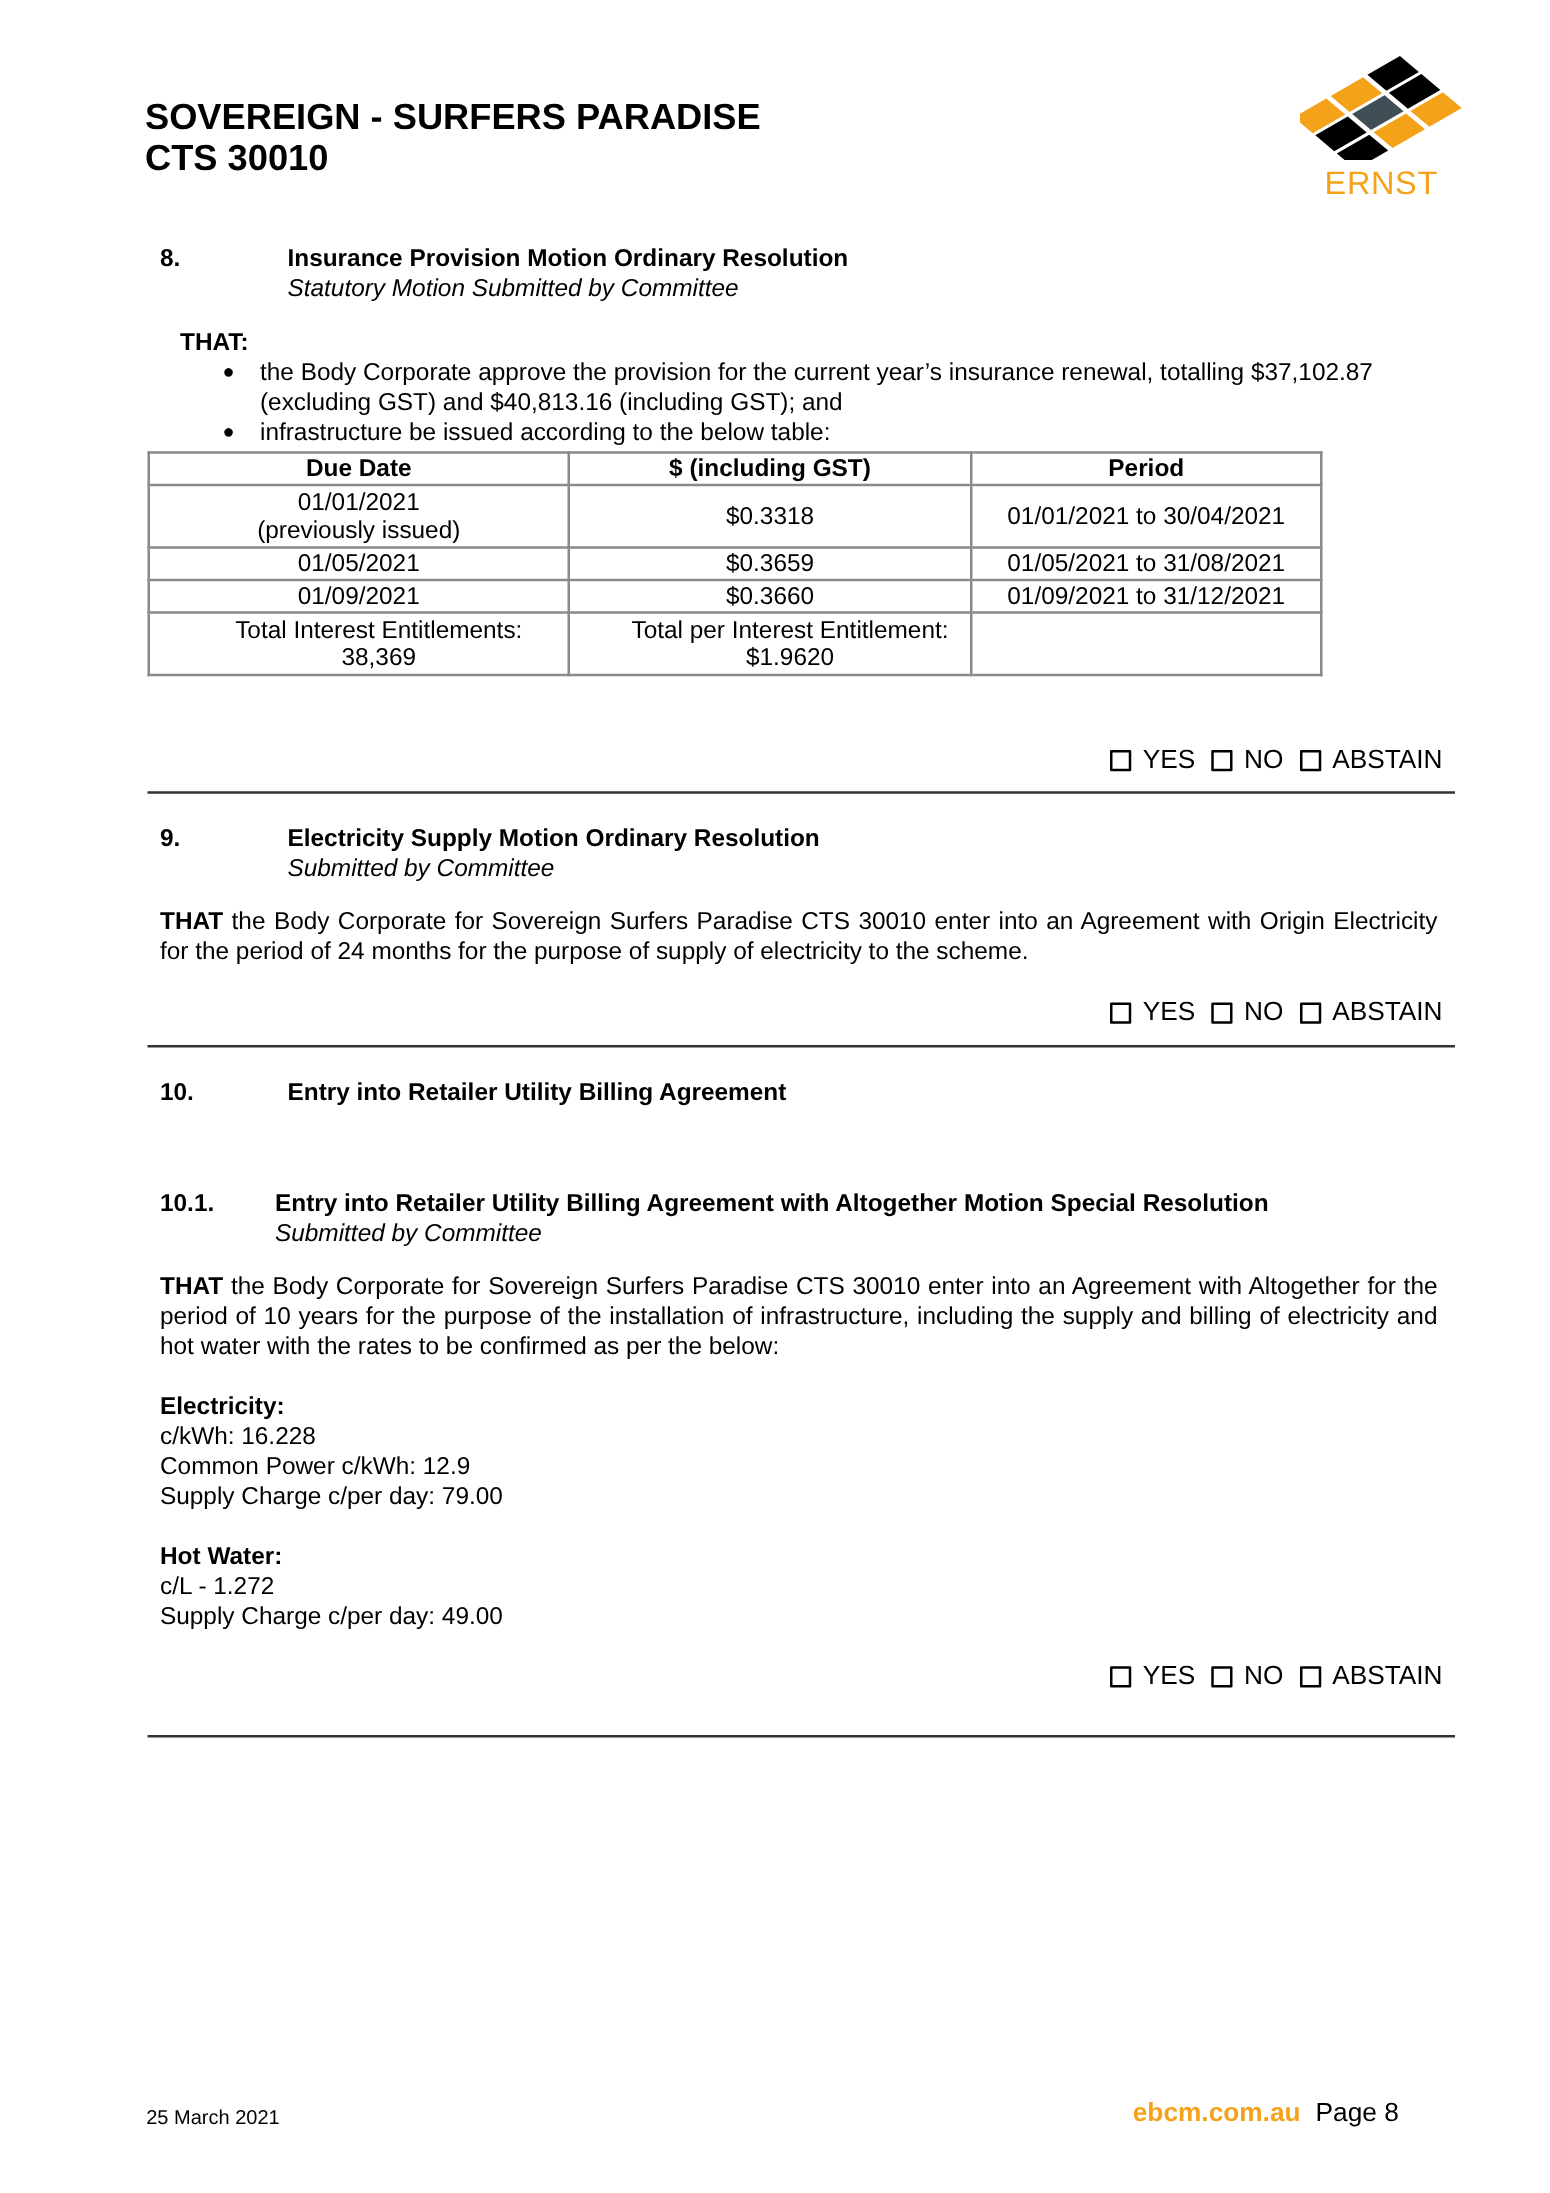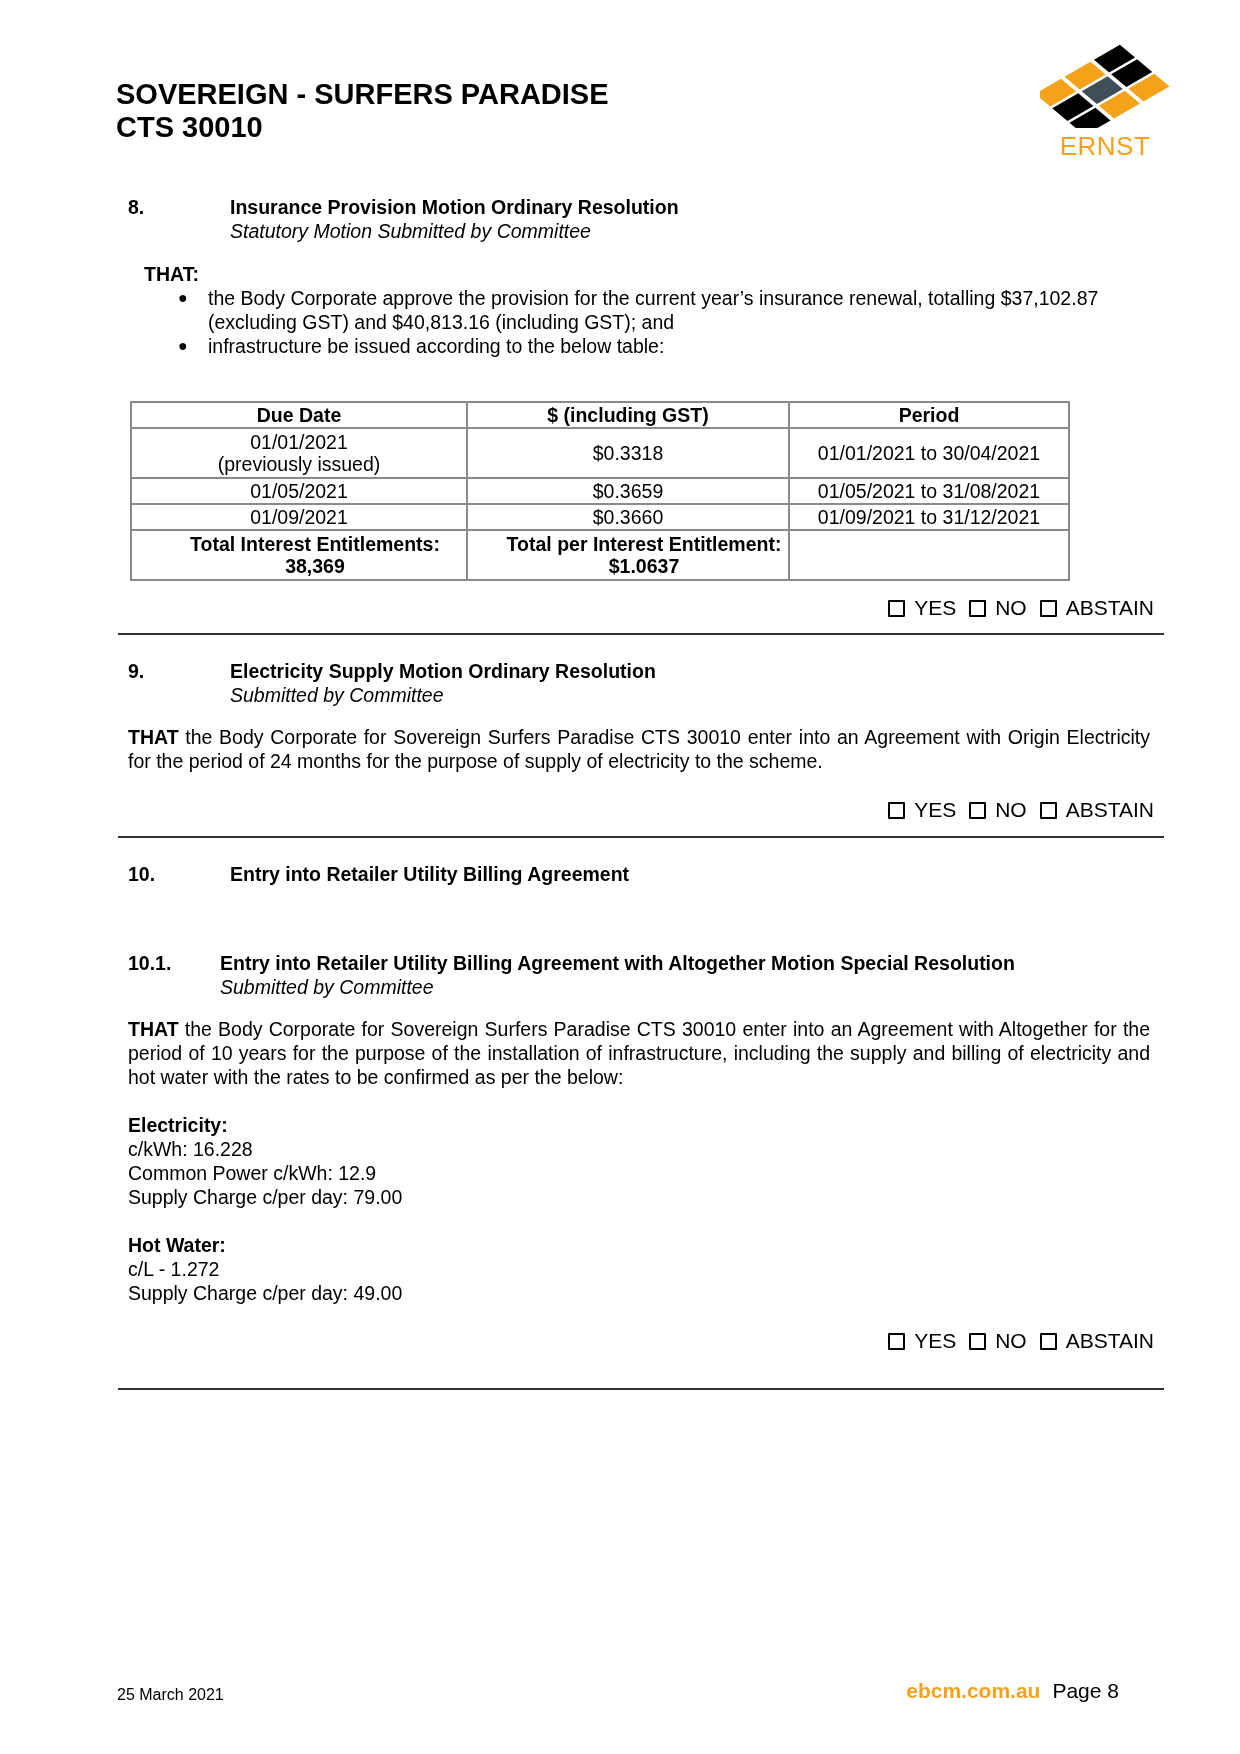--- a/index.html
+++ b/index.html
@@ -35,30 +35,30 @@
     .bold { font-weight: bold; }
     .justify { text-align: justify; text-align-last: left; }
 
     
     .bullet-row { display: flex; }
     .bullet-dot { width: 56px; padding-left: 50px; font-size: 16px; }
     .bullet-text { flex: 1; margin-left: 24px; }
 
     
     table.contrib {
-      position: absolute; left: 130px; top: 361px;
+      position: absolute; left: 118px; top: 361px;
       border-collapse: collapse;
-      font-size: 19.5px; line-height: 22.5px; margin-top: 40px;
+      font-size: 19.5px; line-height: 22.5px;
     }
     table.contrib td, table.contrib th {
       border: 2px solid #8a8a8a; text-align: center; vertical-align: middle;
       padding: 0 4px;
     }
     table.contrib th { font-weight: bold; height: 26px; }
-    table.contrib td.b { font-weight: bold; padding-left: 36px; }
+    table.contrib td.b { font-weight: normal; padding-left: 36px; }
     .col1 { width: 336px; }
     .col2 { width: 322px; }
     .col3 { width: 280px; }
     .r2 { height: 50px; }
     .r1 { height: 26px; }
 
     
     .vote {
       display: flex; align-items: center; gap: 0; font-size: 21px;
       right: 86px;
@@ -149,21 +149,21 @@
     <td>$0.3660</td>
     <td>01/09/2021 to 31/12/2021</td>
   </tr>
   <tr class="r2">
     <td class="b">
       <div>Total Interest Entitlements:</div>
       <div>38,369</div>
     </td>
     <td class="b">
       <div>Total per Interest Entitlement:</div>
-      <div>$1.0637</div>
+      <div>$1.9620</div>
     </td>
     <td></td>
   </tr>
 </tbody>
   </table>
 
 <div class="abs vote" style="top:596px;">
   <span class="box"></span>
   <span class="lbl">YES</span>
   <span class="box"></span>

